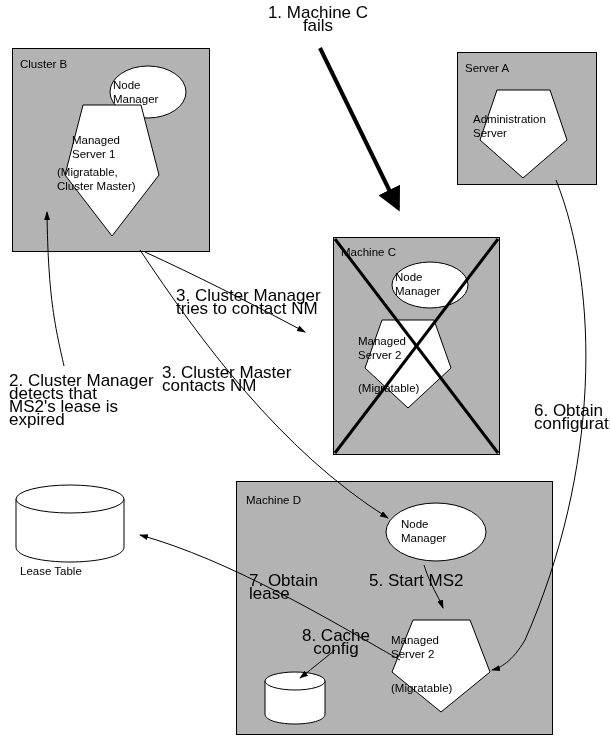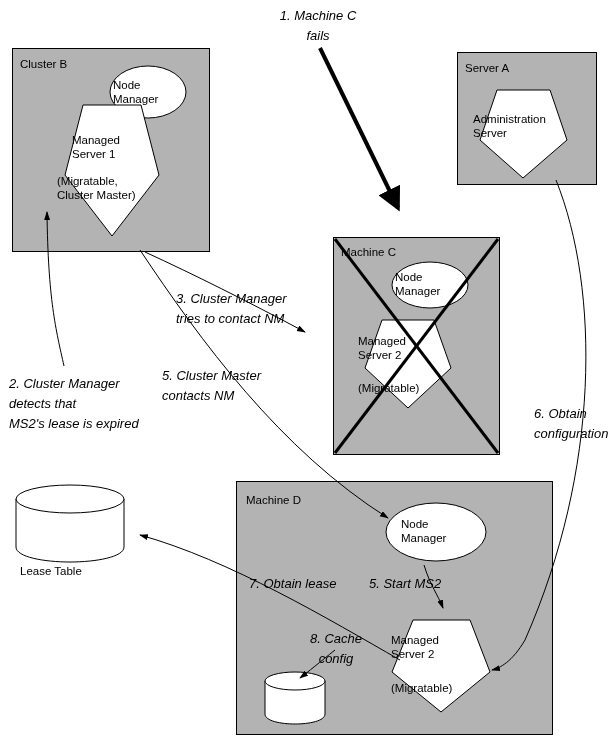--- a/index.html
+++ b/index.html
@@ -30,25 +30,24 @@
   .svg-layer {
     position: absolute;
     left: 0;
     top: 0;
     width: 610px;
     height: 741px;
     pointer-events: none;
   }
   .label {
     position: absolute;
-    font-size: 13px;
+    font-size: 17px;
     color: #000000;
-    line-height: 20px;
+    line-height: 13px;
     white-space: pre-line;
-    font-style: italic;
   }
   .shape-text {
     position: absolute;
     font-size: 11.5px;
     color: #000000;
     line-height: 14px;
     white-space: pre-line;
   }
   .center-text {
     text-align: center;
@@ -117,21 +116,21 @@
   <div class="machine-label" style="left:20px; top:58px;">Cluster B</div>
   <div class="machine-label" style="left:465px; top:62px;">Server A</div>
   <div class="machine-label" style="left:341px; top:246px;">Machine C</div>
   <div class="machine-label" style="left:246px; top:494px;">Machine D</div>
 
   <div class="shape-text" style="left:113px; top:78px; width:70px;">Node
 Manager</div>
 
   <div class="shape-text" style="left:72px; top:133px; width:100px;">Managed
 Server 1</div>
-  <div class="shape-text" style="left:57px; top:174px; width:130px;">(Migratable,
+  <div class="shape-text" style="left:57px; top:165px; width:130px;">(Migratable,
 Cluster Master)</div>
 
   <div class="shape-text" style="left:473px; top:112px; width:100px;">Administration
 Server</div>
 
   <div class="shape-text" style="left:395px; top:270px; width:70px;">Node
 Manager</div>
 
   <div class="shape-text" style="left:358px; top:334px; width:100px;">Managed
 Server 2</div>
@@ -146,21 +145,21 @@
 
   <div class="shape-text" style="left:20px; top:564px; width:100px;">Lease Table</div>
 
   <div class="label center-text" style="left:258px; top:6px; width:120px;">1. Machine C
 fails</div>
   <div class="label" style="left:9px; top:374px; width:145px;">2. Cluster Manager
 detects that
 MS2's lease is expired</div>
   <div class="label" style="left:176px; top:289px; width:150px;">3. Cluster Manager
 tries to contact NM</div>
-  <div class="label" style="left:162px; top:366px; width:140px;">5. Cluster Master
+  <div class="label" style="left:162px; top:366px; width:140px;">3. Cluster Master
 contacts NM</div>
   <div class="label" style="left:369px; top:574px; width:110px;">5.  Start MS2</div>
   <div class="label" style="left:534px; top:404px; width:76px;">6. Obtain
 configuration</div>
   <div class="label" style="left:249px; top:574px; width:110px;">7.  Obtain lease</div>
   <div class="label center-text" style="left:296px; top:629px; width:80px;">8. Cache
 config</div>
 
 </div>
 

